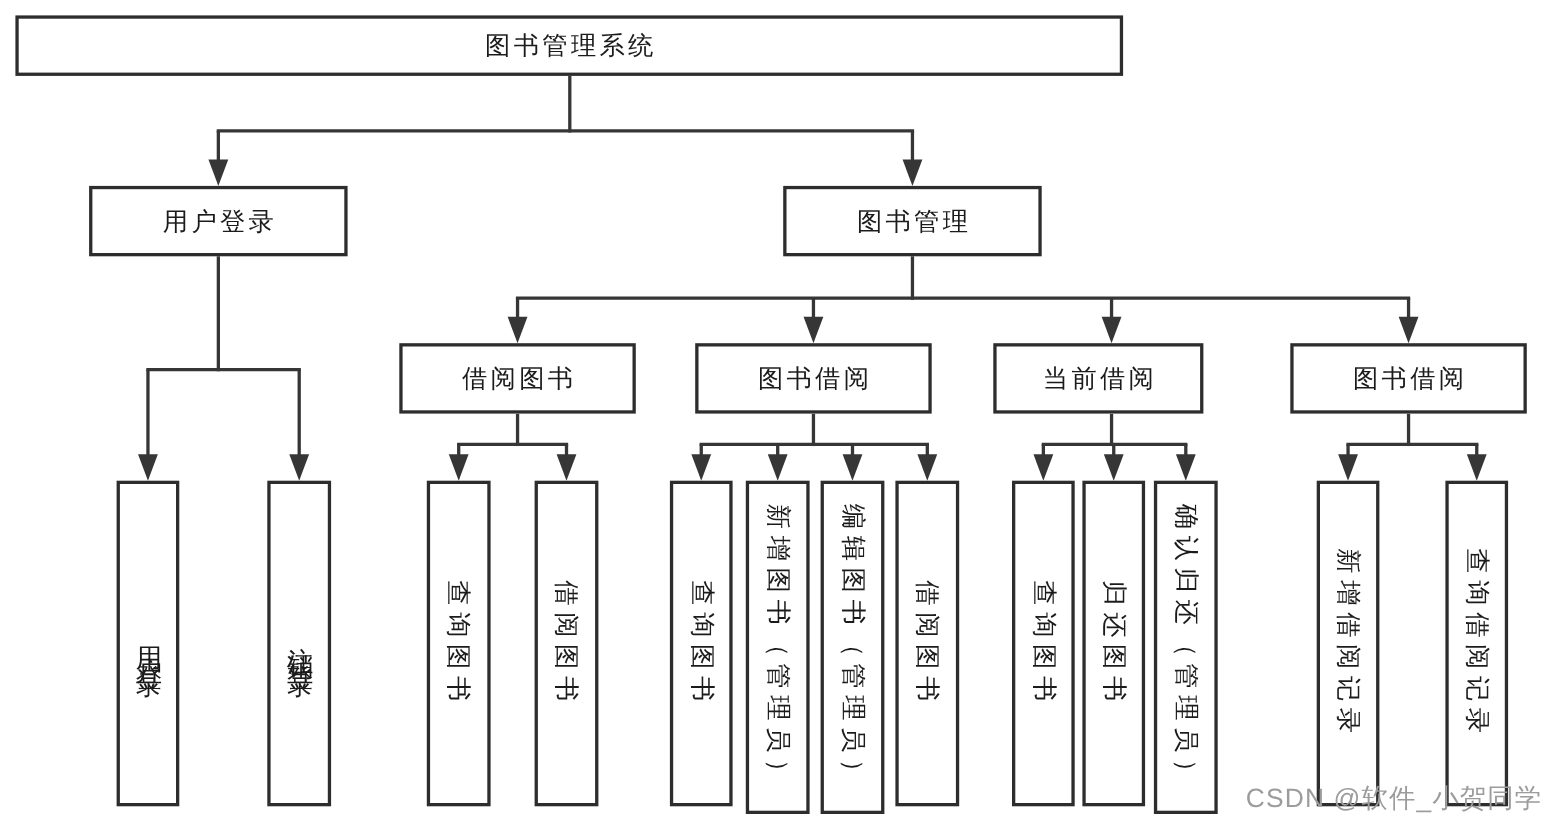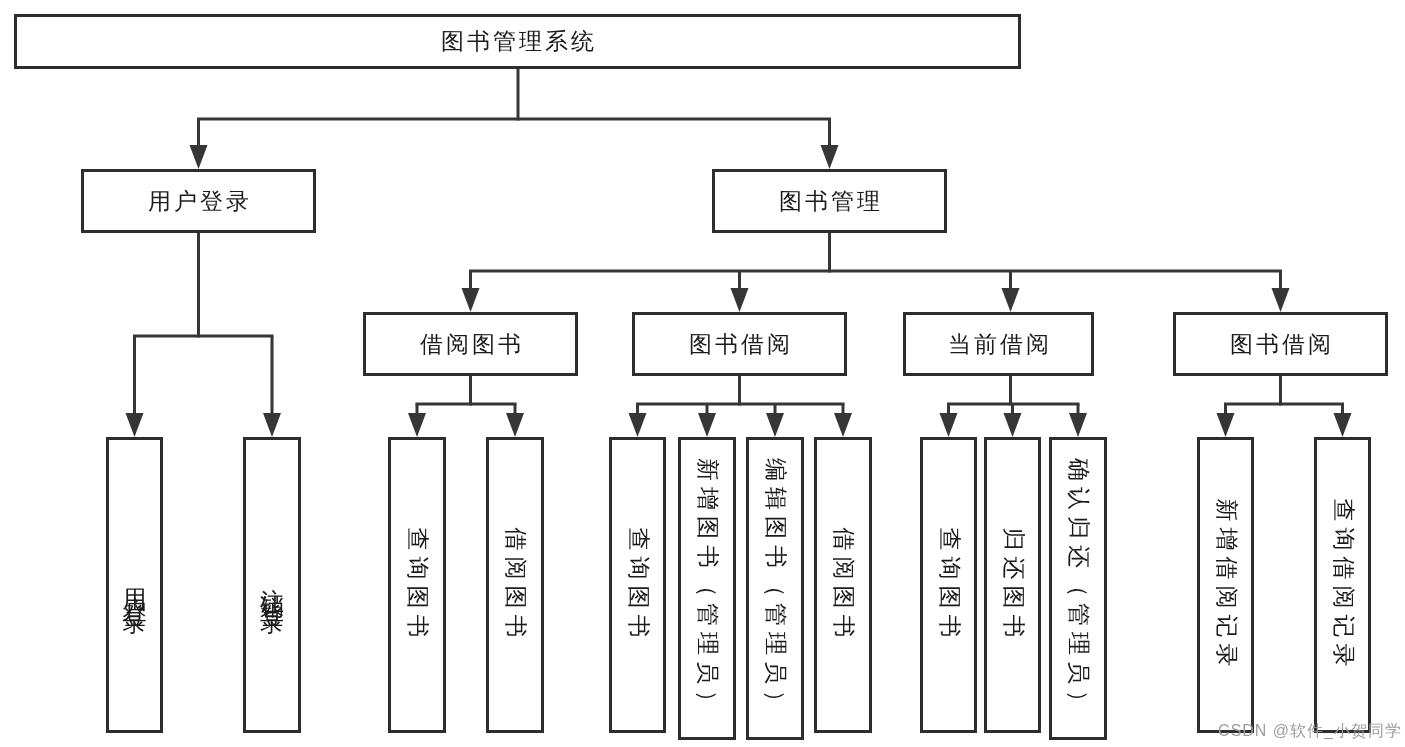--- a/index.html
+++ b/index.html
@@ -45,21 +45,21 @@
     transform-origin: center center;
     font-size: 23px;
     letter-spacing: 6px;
     white-space: nowrap;
   }
   .watermark {
     position: absolute;
     right: 3px;
     bottom: 5px;
     color: #9c9c9c;
-    font-size: 16px;
+    font-size: 24px;
     letter-spacing: 1px;
     white-space: nowrap;
   }
 </style>
 </head>
 <body>
 
 <div class="canvas">
 
   <svg class="connectors" viewBox="0 0 1405 747" xmlns="http://www.w3.org/2000/svg">

